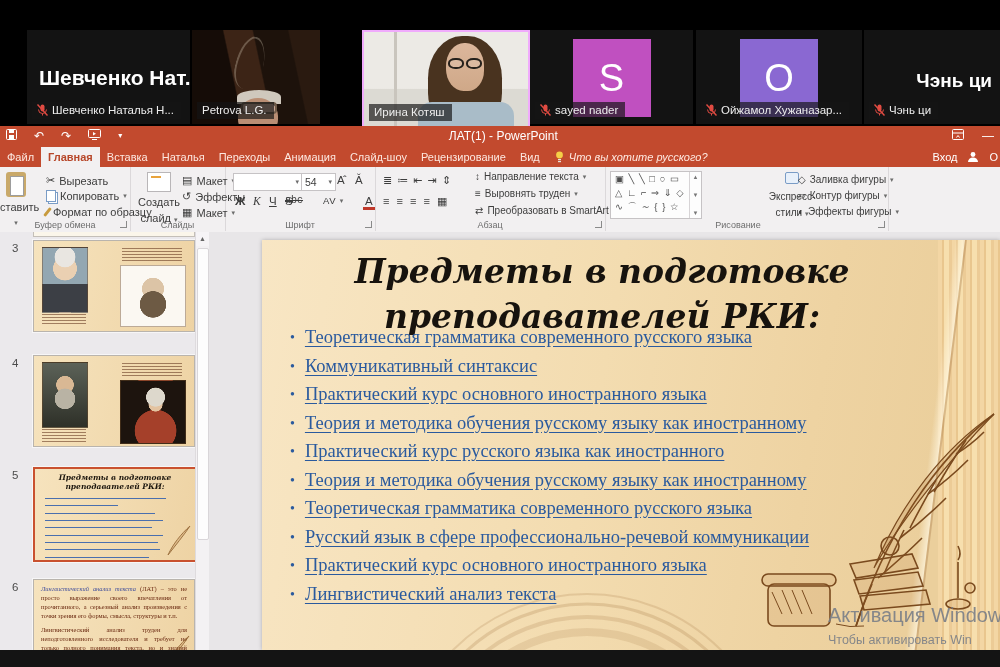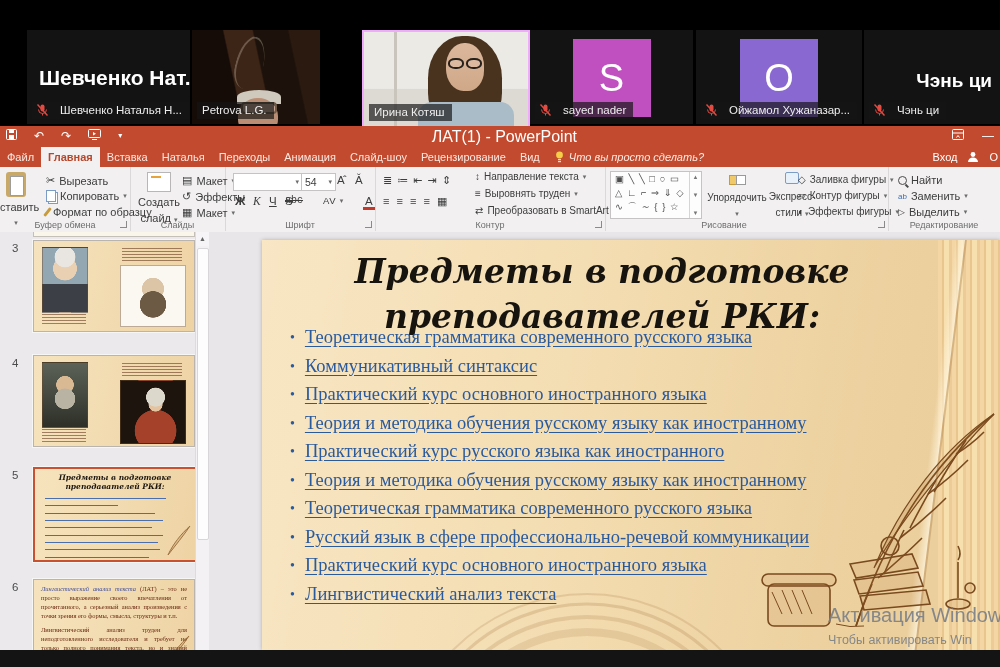--- a/index.html
+++ b/index.html
@@ -4,21 +4,21 @@
 <style>
   html,body{margin:0;padding:0;background:#222;}
   .screen{position:relative;width:1000px;height:667px;background:#000;overflow:hidden;
           font-family:"Liberation Sans",sans-serif;-webkit-font-smoothing:antialiased;}
 
   
   .tile{position:absolute;top:30px;height:94px;background:#131313;overflow:hidden;}
   .tile.active{border:2px solid #f0abfc;}
   .bigname{position:absolute;color:#fff;font-weight:bold;white-space:nowrap;}
   .plabel{position:absolute;left:5px;bottom:5px;background:rgba(20,20,20,.68);color:#eee;
-          font-size:11.5px;padding:2px 7px 3px 5px;display:flex;align-items:center;gap:12px;white-space:nowrap;max-width:94%;}
+          font-size:11.5px;padding:2px 7px 3px 5px;display:flex;align-items:center;gap:4px;white-space:nowrap;max-width:94%;}
   .avatar-sq{position:absolute;left:50%;top:9px;transform:translateX(-50%);width:78px;height:78px;
              display:flex;align-items:center;justify-content:center;color:#fff;font-size:38px;}
   .avatar-magenta{background:#c050c0;}
   .avatar-purple{background:#8a68d2;}
   
   .cam-dark{position:absolute;inset:0;background:linear-gradient(78deg,#150c07 0 34%,#3c2416 35% 54%,#1d120b 55% 78%,#2a1a10 79%);}
   .cam-dark .swirl{position:absolute;left:34%;top:6%;width:26px;height:52px;border:2px solid rgba(200,190,170,.35);
                    border-radius:50% 50% 50% 50%/60% 60% 40% 40%;border-right:none;border-bottom:none;transform:rotate(14deg);}
   .cam-dark .pface{position:absolute;left:36%;bottom:-10px;width:40px;height:36px;background:#b98e74;border-radius:50% 50% 40% 40%;}
   .cam-dark .phair{position:absolute;left:35%;bottom:20px;width:44px;height:14px;background:#cfc8bd;border-radius:50% 50% 0 0;}
@@ -31,21 +31,21 @@
   .cam-light .glasses{position:absolute;right:46px;top:26px;width:34px;height:11px;display:flex;gap:2px;}
   .cam-light .glasses i{flex:1;border:2px solid #26211c;border-radius:45%;background:rgba(255,255,255,.12);}
   .cam-light .body{position:absolute;right:14px;bottom:0;width:96px;height:24px;background:#a9bcc8;border-radius:14px 14px 0 0;}
   .mic-muted{flex:0 0 auto;display:inline-block;}
 
   
   .ppt{position:absolute;left:0;top:126px;width:1000px;height:541px;background:#f2f0f1;}
   .titlebar{position:absolute;left:0;top:0;width:100%;height:21px;background:#c24a2e;}
   .qat{position:absolute;left:6px;top:2px;display:flex;gap:17px;align-items:center;height:16px;}
   .qat .q{color:#fff;font-size:12px;line-height:16px;cursor:default;}
-  .win-title{position:absolute;left:50%;top:0;transform:translateX(-47%);color:#fff;font-size:16px;line-height:21px;white-space:nowrap;}
+  .win-title{position:absolute;left:50%;top:0;transform:translateX(-47%);color:#fff;font-size:12px;line-height:21px;white-space:nowrap;}
   .winbtns{position:absolute;right:6px;top:0;display:flex;gap:18px;color:#fff;font-size:12px;line-height:20px;}
   .tabrow{position:absolute;left:0;top:21px;width:100%;height:20px;background:#c24a2e;display:flex;align-items:stretch;color:#fde8e0;font-size:11px;}
   .tab{padding:0 7px;line-height:20px;white-space:nowrap;}
   .tab.active{background:#f2f0f1;color:#b7472a;font-weight:bold;}
   .tellme{display:flex;align-items:center;gap:5px;padding:0 8px;color:#ffe9e0;font-style:italic;}
   .tab-right{margin-left:auto;display:flex;align-items:center;gap:10px;padding-right:2px;color:#fff;}
   .rec-pill{position:absolute;left:0;top:12px;width:114px;height:27px;background:rgba(26,13,8,.93);
             border-radius:0 7px 7px 0;z-index:6;display:flex;align-items:center;color:#fff;font-size:11px;}
   .rec-pill .rtext{margin-left:8px;}
   .pausebtn{margin-left:22px;display:flex;gap:3px;}
@@ -248,21 +248,21 @@
       <span class="tab">Анимация</span>
       <span class="tab">Слайд-шоу</span>
       <span class="tab">Рецензирование</span>
       <span class="tab">Вид</span>
       <span class="tellme">
         <svg width="9" height="12" viewBox="0 0 9 12">
             <circle cx="4.5" cy="4" r="3.4" fill="#f5cf47"></circle>
             <rect x="3" y="8" width="3" height="1.2" fill="#e8e3da"></rect>
             <rect x="3" y="10" width="3" height="1.2" fill="#e8e3da"></rect>
           </svg>
-        <span>Что вы просто сделать?</span>
+        <span>Что вы хотите русского?</span>
       </span>
       <span class="tab-right">
         <span>Вход</span>
         <svg width="12" height="12" viewBox="0 0 12 12">
             <circle cx="6" cy="3.5" r="2.4" fill="#fff"></circle>
             <path d="M1,11 a5,4.5 0 0 1 10,0 z" fill="#fff"></path>
           </svg>
         <span>О</span>
       </span>
     </div>
@@ -356,81 +356,59 @@
         <div class="rb" style="left:100px;top:21px;font-size:10px;">
           <span class="ic">≡</span>
           <span>Выровнять труден</span>
             <span class="dd">▾</span>
         </div>
         <div class="rb" style="left:100px;top:38px;font-size:10px;">
           <span class="ic">⇄</span>
           <span>Преобразовать в SmartArt</span>
             <span class="dd">▾</span>
         </div>
-        <div class="grp-label">Контур</div>
+        <div class="grp-label">Абзац</div>
         <span class="launcher"></span>
       </div>
 
       <div class="grp" style="left:605px;width:283px;">
         <div class="gallery" style="left:5px;top:4px;width:90px;height:46px;">
           <div class="gal-row">▣ ╲ ╲ □ ○ ▭</div>
           <div class="gal-row">△ ∟ ⌐ ⇒ ⇓ ◇</div>
           <div class="gal-row">∿ ⌒ ∼ { } ☆</div>
           <div class="gal-scroll">
             <span>▲</span>
             <span>▼</span>
             <span>▼</span>
           </div>
         </div>
-        <div class="rb vcol" style="left:100px;top:5px;width:64px;font-size:10px;">
-          <span><span class="sq-ic gold"></span><span class="sq-ic" style="margin-left:-3px;margin-top:3px;"></span></span>
-          <span>Упорядочить</span>
-          <span class="dd">▾</span>
-        </div>
         <div class="rb vcol" style="left:162px;top:5px;width:50px;font-size:10px;">
           <span><span class="sq-ic" style="width:12px;height:10px;border-radius:2px;background:#e8f0fa;border-color:#7a9cc6;"></span></span>
           <span>Экспресс-</span>
           <span><span>стили</span> <span class="dd">▾</span></span>
         </div>
         <div class="rb" style="left:193px;top:7px;font-size:10px;">
           <span class="ic">◇</span>
           <span>Заливка фигуры</span>
             <span class="dd">▾</span>
         </div>
         <div class="rb" style="left:193px;top:23px;font-size:10px;">
           <span class="ic">▱</span>
           <span>Контур фигуры</span>
             <span class="dd">▾</span>
         </div>
         <div class="rb" style="left:193px;top:39px;font-size:10px;">
           <span class="ic">◐</span>
           <span>Эффекты фигуры</span>
             <span class="dd">▾</span>
         </div>
-        <div class="grp-label" style="right:104px;left:auto;width:120px;text-align:center;">Рисование</div>
+        <div class="grp-label" style="right:90px;left:auto;width:120px;text-align:center;">Рисование</div>
         <span class="launcher"></span>
       </div>
 
-      <div class="grp" style="left:888px;width:112px;border-right:none;">
-        <div class="rb" style="left:10px;top:7px;">
-          <span class="mag-ic"></span>
-          <span>Найти</span>
-        </div>
-        <div class="rb" style="left:10px;top:23px;">
-          <span class="ic" style="font-size:8px;color:#3a6fb5;">ab</span>
-          <span>Заменить</span>
-            <span class="dd">▾</span>
-        </div>
-        <div class="rb" style="left:10px;top:39px;">
-          <span class="ic" style="font-size:9px;">▷</span>
-          <span>Выделить</span>
-            <span class="dd">▾</span>
-        </div>
-        <div class="grp-label">Редактирование</div>
-      </div>
     </div>
 
     <div class="content">
 
       <div class="panel">
         <div class="sliver"></div>
 
         <div class="slide-num" style="top:10px;">3</div>
         <div class="thumb" style="top:8px;">
           <div class="port" style="left:8px;top:6px;width:44px;height:64px;background:radial-gradient(circle at 50% 14%,#e9e6e1 0 17%,transparent 18%),radial-gradient(circle at 50% 32%,#ead0b2 0 24%,transparent 25%),linear-gradient(180deg,#93a7b2 0 56%,#3c3f45 57%);"></div>

